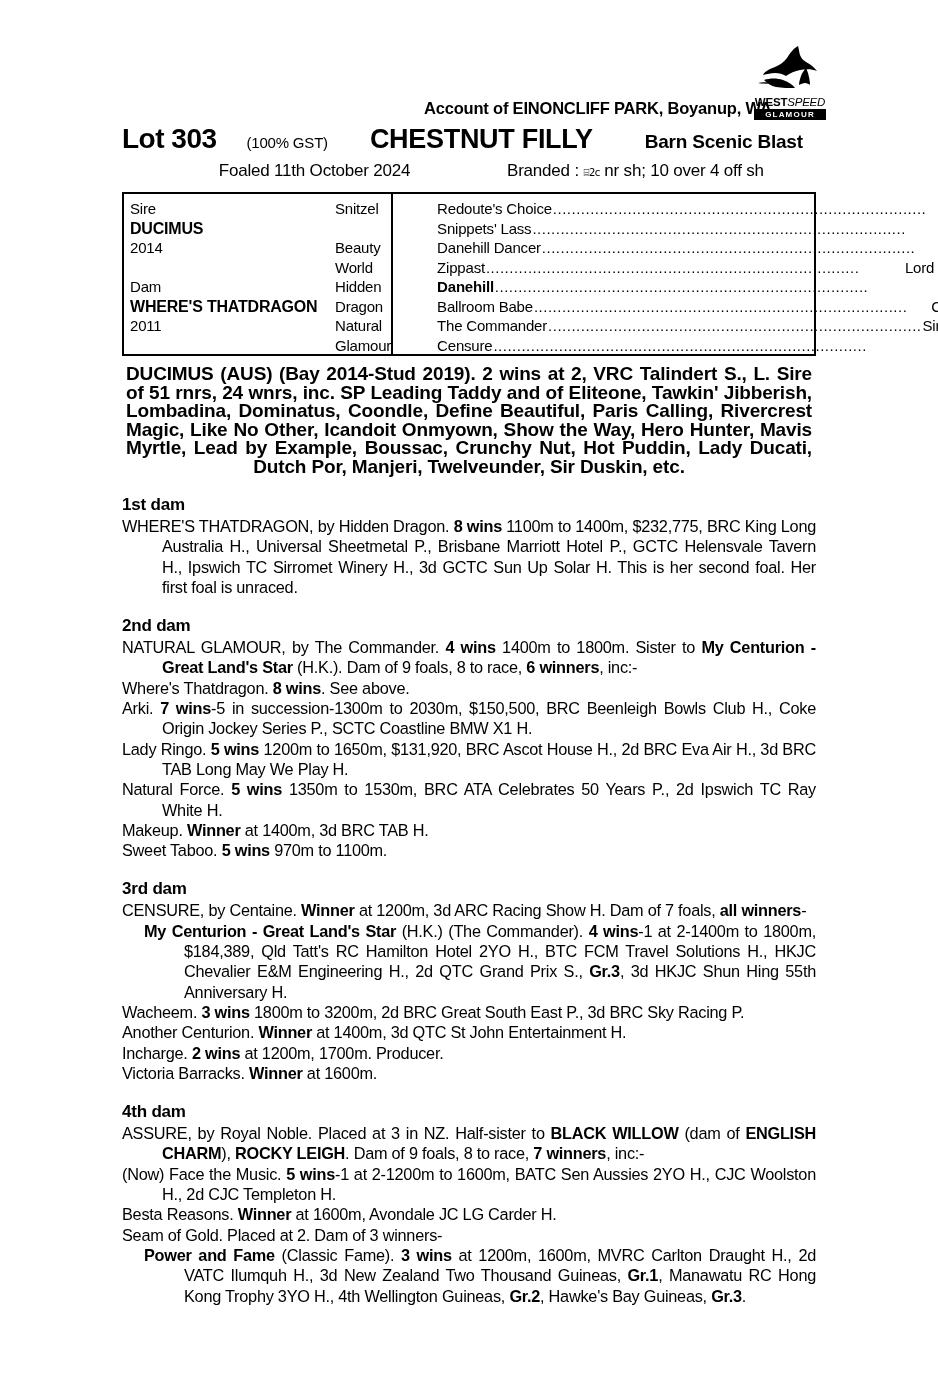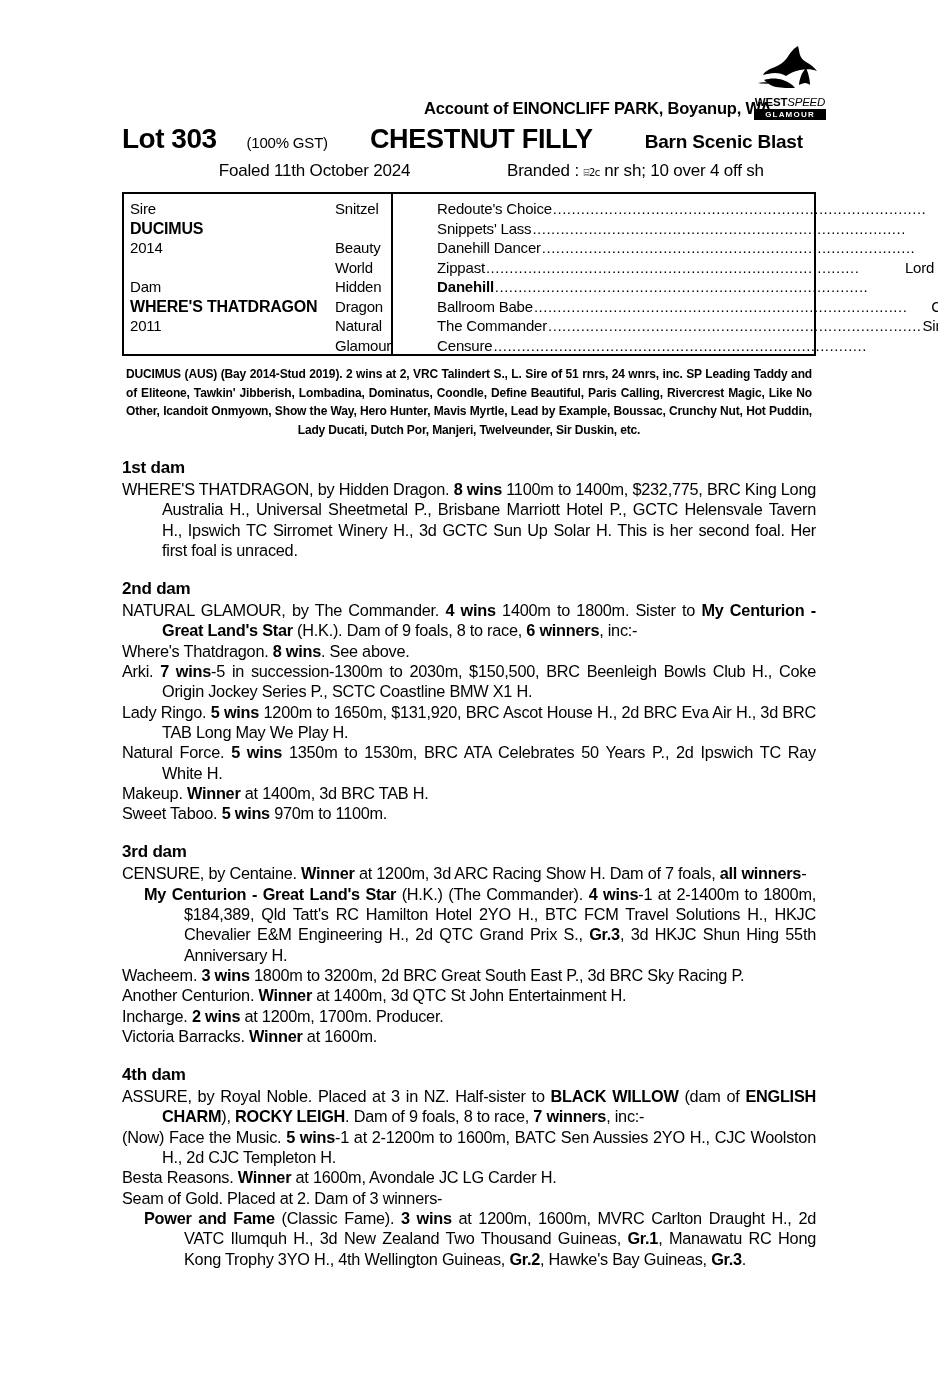--- a/index.html
+++ b/index.html
@@ -167,21 +167,21 @@
     margin: 0 1px;
     letter-spacing: 0.5px;
   }
   .gp-b { flex: 0 0 auto; }
   .bold { font-weight: bold; }
 
   
   .sire-summary {
     margin-top: 9px;
     font-weight: bold;
-    font-size: 12px;
+    font-size: 19px;
     line-height: 18.5px;
     text-align: justify;
     text-align-last: center;
     letter-spacing: -0.15px;
     padding: 0 4px;
   }
 
   
   .dam-block { margin-top: 18px; }
   .dam-head {

